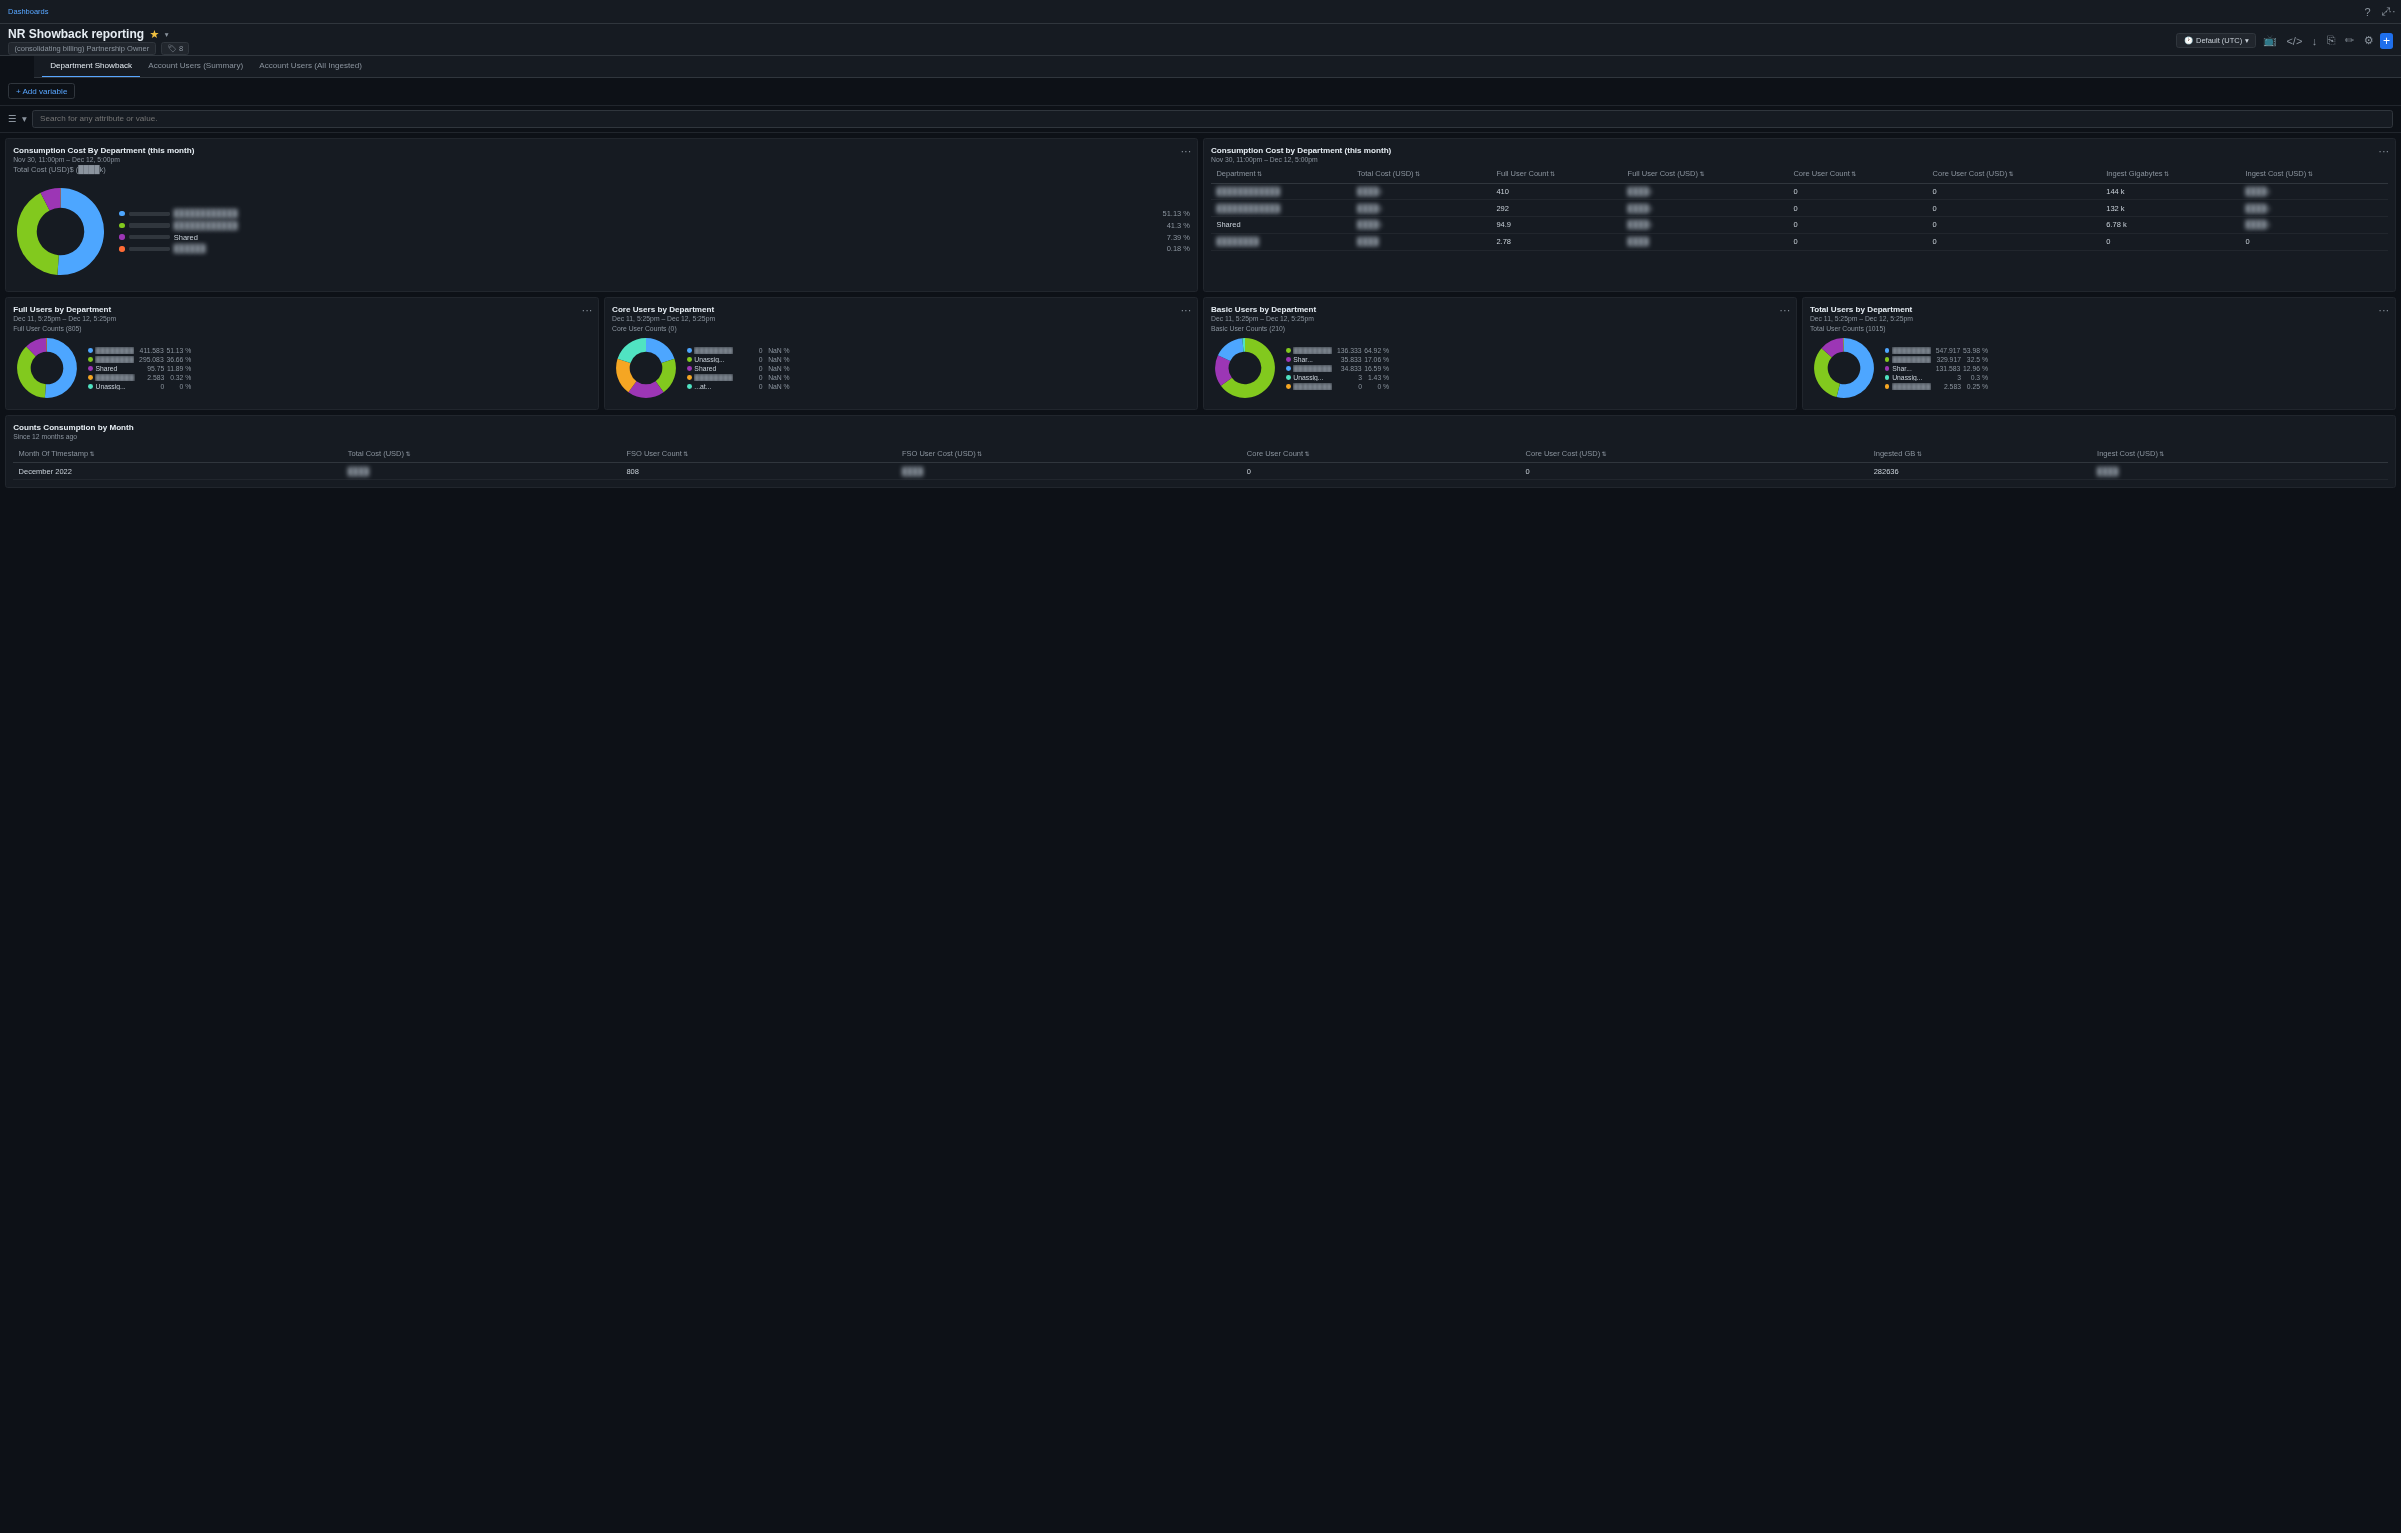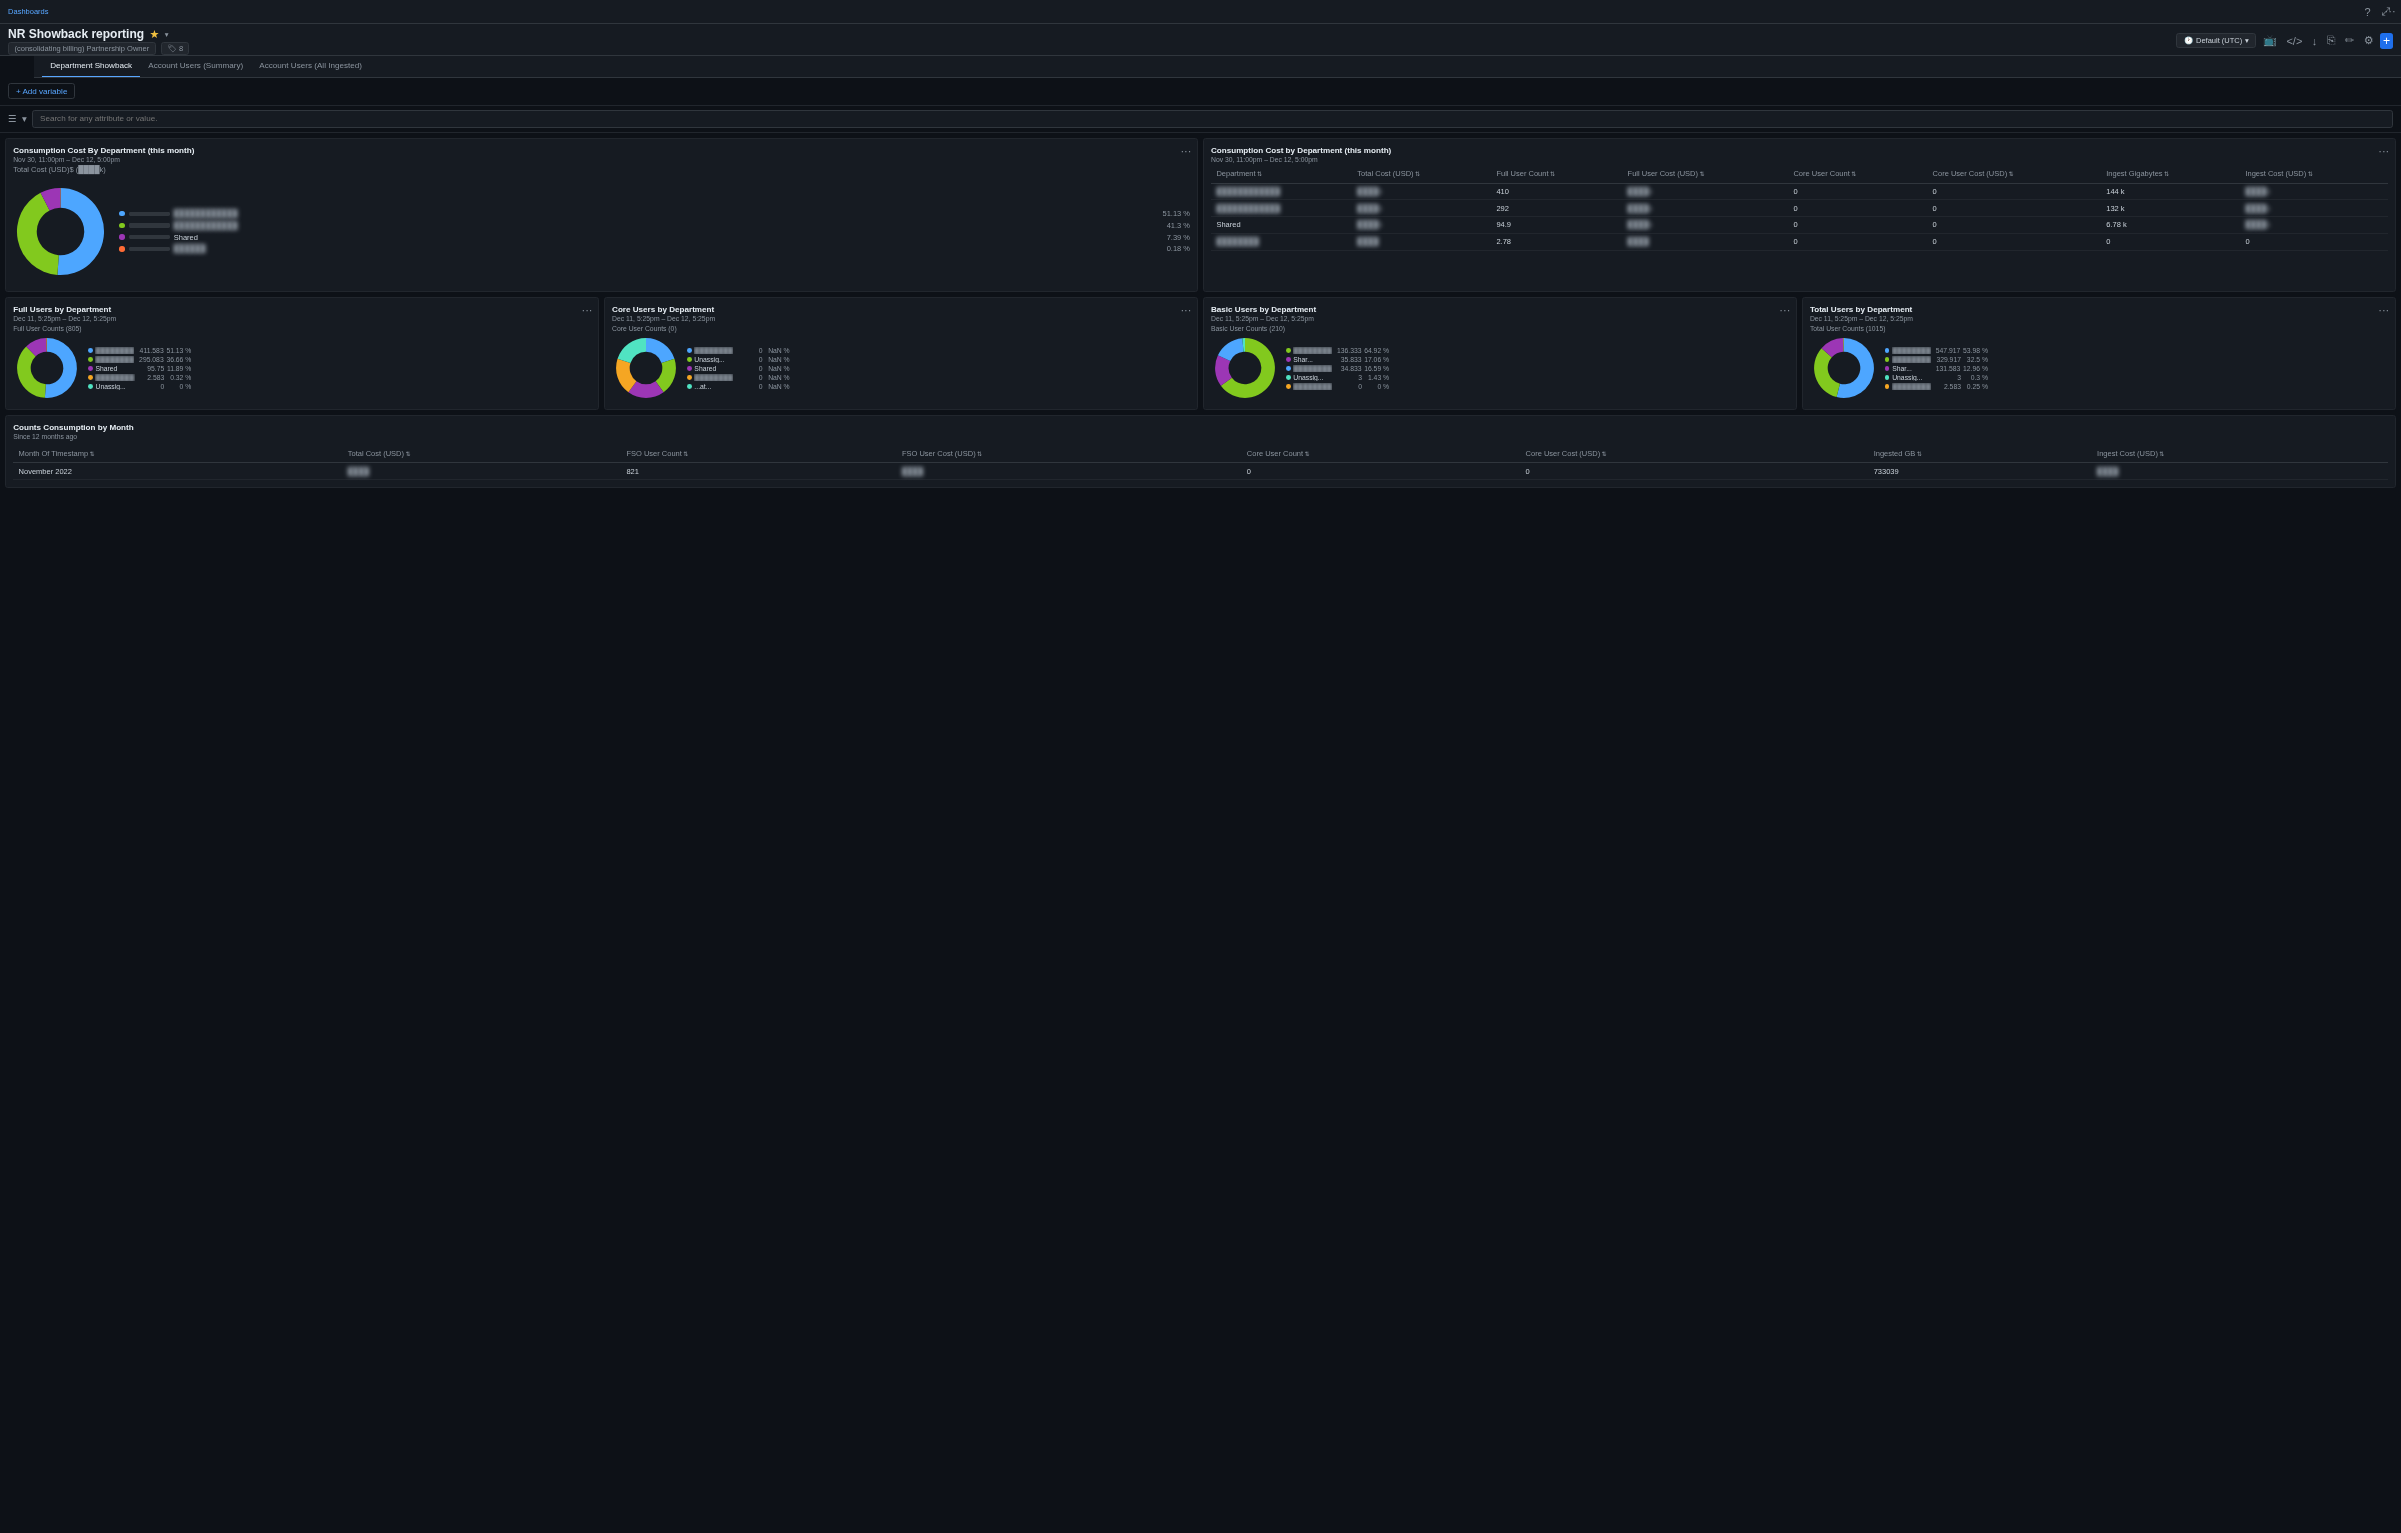--- a/index.html
+++ b/index.html
@@ -555,26 +555,26 @@
             <th>FSO User Count<span class="sort-icon">⇅</span></th>
             <th>FSO User Cost (USD)<span class="sort-icon">⇅</span></th>
             <th>Core User Count<span class="sort-icon">⇅</span></th>
             <th>Core User Cost (USD)<span class="sort-icon">⇅</span></th>
             <th>Ingested GB<span class="sort-icon">⇅</span></th>
             <th>Ingest Cost (USD)<span class="sort-icon">⇅</span></th>
           </tr>
       </thead>
       <tbody id="totals-body">
           <tr>
-            <td>November 2022</td>
+            <td>December 2022</td>
             <td style="color: transparent; text-shadow: rgb(139, 148, 158) 0px 0px 4.1px;">████</td>
-            <td>821</td>
+            <td>808</td>
             <td style="color: transparent; text-shadow: rgb(139, 148, 158) 0px 0px 4.1px;">████</td>
             <td>0</td>
             <td>0</td>
-            <td>733039</td>
+            <td>282636</td>
             <td style="color: transparent; text-shadow: rgb(139, 148, 158) 0px 0px 4.1px;">████</td>
           </tr>
         </tbody>
     </table>
   </div>
 </div>
 
 
 </body></html>

